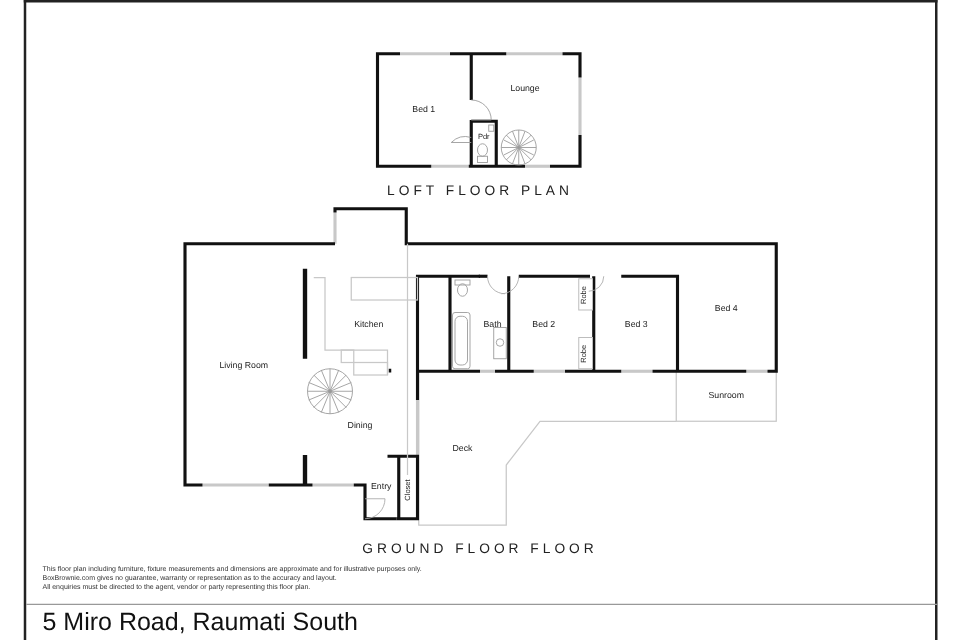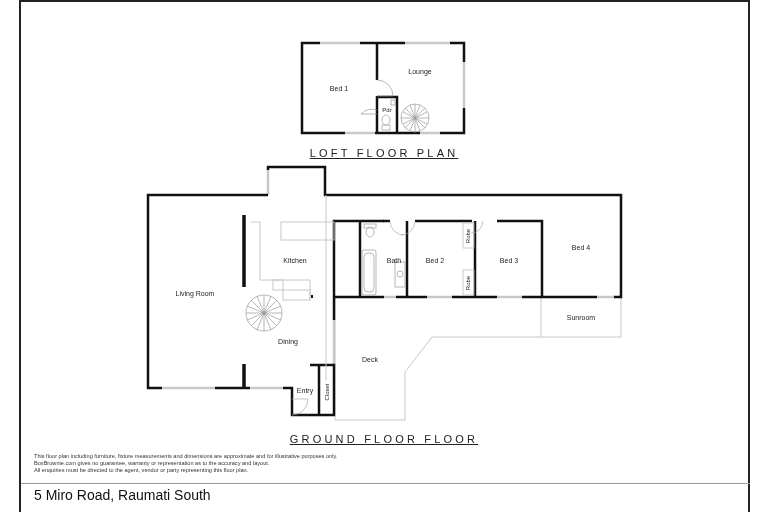--- a/index.html
+++ b/index.html
@@ -2,23 +2,23 @@
 <html><head>
 <meta charset="utf-8">
 <style>
   html, body { margin: 0; padding: 0; background: #ffffff; }
   body { width: 768px; height: 512px; position: relative; overflow: hidden; font-family: "Liberation Sans", sans-serif; }
   .frame { position: absolute; left: 19px; top: 0; width: 731px; height: 530px; border-left: 2px solid #222; border-right: 2px solid #222; border-top: 2px solid #222; box-sizing: border-box; }
   .divider { position: absolute; left: 21px; top: 483px; width: 729px; height: 1px; background: #999; }
   svg.plan { position: absolute; left: 0; top: 0; }
   .room-label { position: absolute; font-size: 7px; color: #222; white-space: nowrap; transform: translate(-50%, -50%); }
   .room-label.vert { transform: translate(-50%, -50%) rotate(-90deg); font-size: 6px; }
-  .plan-title { position: absolute; font-size: 11px; letter-spacing: 3.2px; color: #222; white-space: nowrap; transform: translateX(-50%); text-decoration: underline; }
+  .plan-title { position: absolute; font-size: 11px; letter-spacing: 3.2px; color: #222; white-space: nowrap; transform: translateX(-50%); }
   .disclaimer { position: absolute; left: 34px; top: 453px; font-size: 5.6px; line-height: 7px; color: #333; }
-  .address { position: absolute; left: 34px; top: 487px; font-size: 14px; color: #111; white-space: nowrap; }
+  .address { position: absolute; left: 34px; top: 487px; font-size: 20px; color: #111; white-space: nowrap; }
 </style>
 </head>
 <body>
 
 <div class="frame"></div>
 
 <svg class="plan" width="768" height="512" viewBox="0 0 768 512">
 
   <g fill="none">
 

